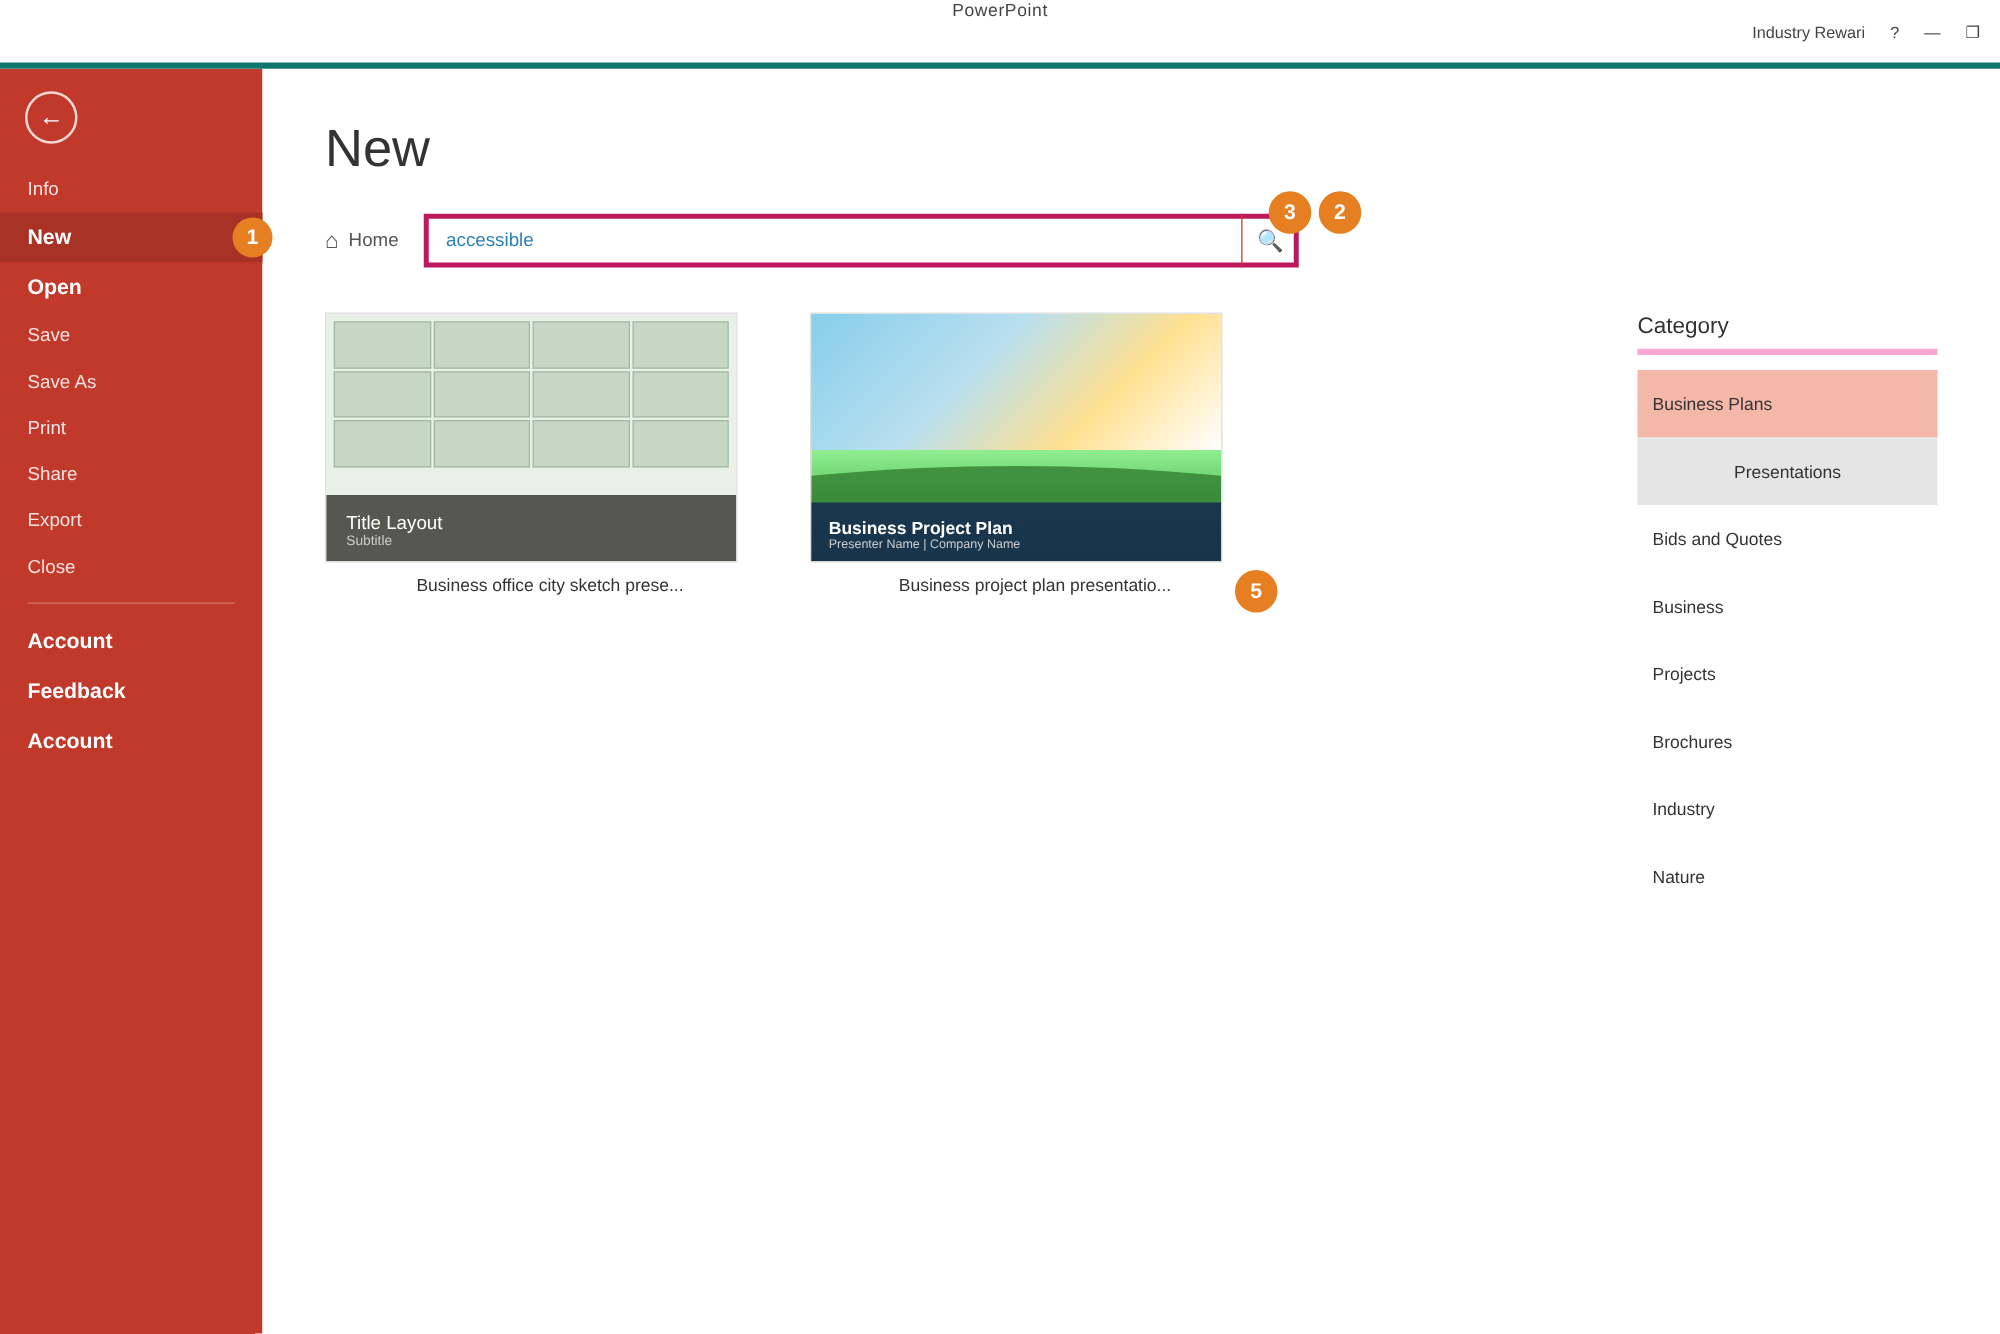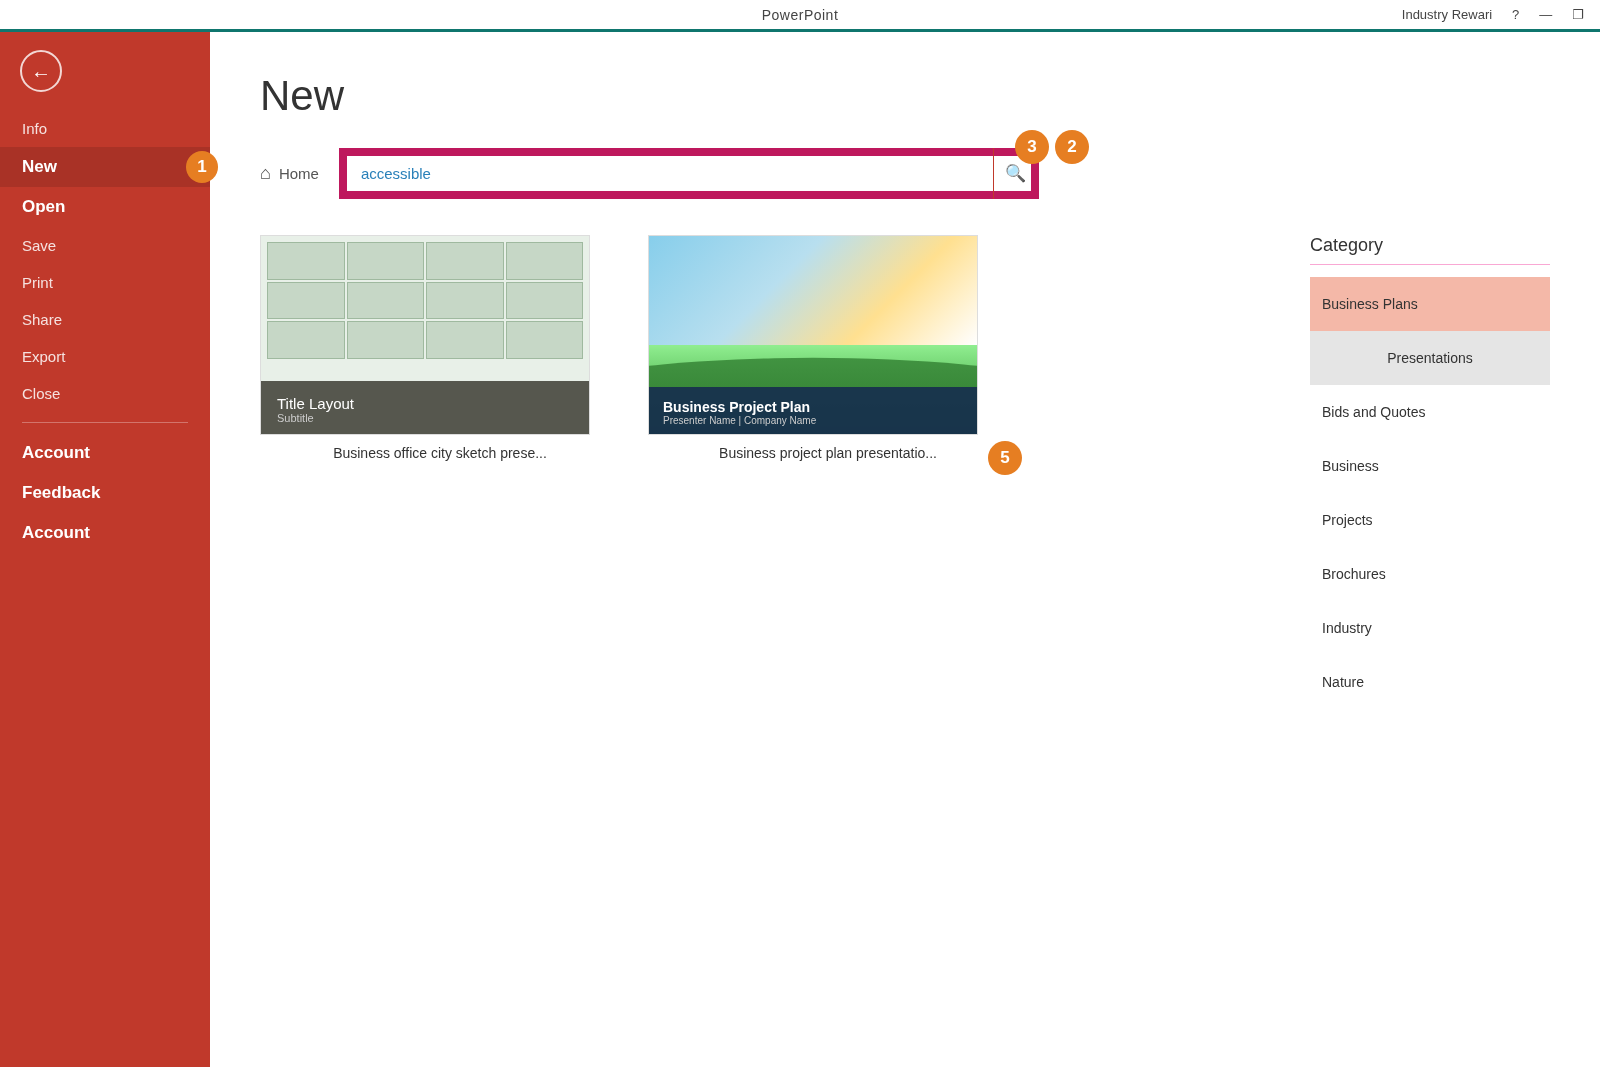--- a/index.html
+++ b/index.html
@@ -1,26 +1,25 @@
 <!DOCTYPE html>
 <html><head>
   <meta charset="utf-8">
   <style>
     * { box-sizing: border-box; margin: 0; padding: 0; }
     body { font-family: 'Segoe UI', Arial, sans-serif; background: #fff; width: 1600px; height: 1067px; overflow: hidden; display: flex; flex-direction: column; }
 
     
     .titlebar {
-      height: 32px;
+      height: 55px;
       background: #fff;
       display: flex;
-      align-items: center;
       justify-content: space-between;
       padding: 0 16px;
-      border-bottom: 3px solid #0f766e;
+      border-bottom: 5px solid #0f766e;
       flex-shrink: 0;
     }
     .titlebar-center {
       font-size: 14px;
       color: #444;
       letter-spacing: 0.5px;
     }
     .titlebar-right {
       display: flex;
       align-items: center;
@@ -151,21 +150,21 @@
     }
     .search-box-wrapper {
       position: relative;
       flex: 1;
       max-width: 700px;
     }
     .search-input {
       width: 100%;
       padding: 9px 48px 9px 14px;
       font-size: 15px;
-      border: 8px solid #be185d;
+      border: 4px solid #be185d;
       outline: none;
       color: #2980b9;
       background: #fff;
     }
     .search-icon-btn {
       position: absolute;
       right: 0;
       top: 0;
       bottom: 0;
       width: 46px;
@@ -320,21 +319,21 @@
     
     .category-panel {
       width: 240px;
       flex-shrink: 0;
     }
     .category-title {
       font-size: 18px;
       color: #333;
       margin-bottom: 12px;
       padding-bottom: 8px;
-      border-bottom: 1px solid #f9a8d4;
+      border-bottom: 5px solid #f9a8d4;
     }
     .category-item {
       padding: 19px 12px;
       font-size: 14px;
       color: #333;
       cursor: pointer;
       transition: background 0.12s;
     }
     .category-item.selected-primary {
       background: #f4b8a8;
@@ -397,20 +396,23 @@
       </div>
 
       <div class="sidebar-item bold">
         <span>Open</span>
       </div>
 
       <div class="sidebar-item">
         <span>Save</span>
       </div>
 
+      <div class="sidebar-item">
+        <span>Save As</span>
+      </div>
 
       <div class="sidebar-item">
         <span>Print</span>
       </div>
 
       <div class="sidebar-item">
         <span>Share</span>
       </div>
 
       <div class="sidebar-item">

